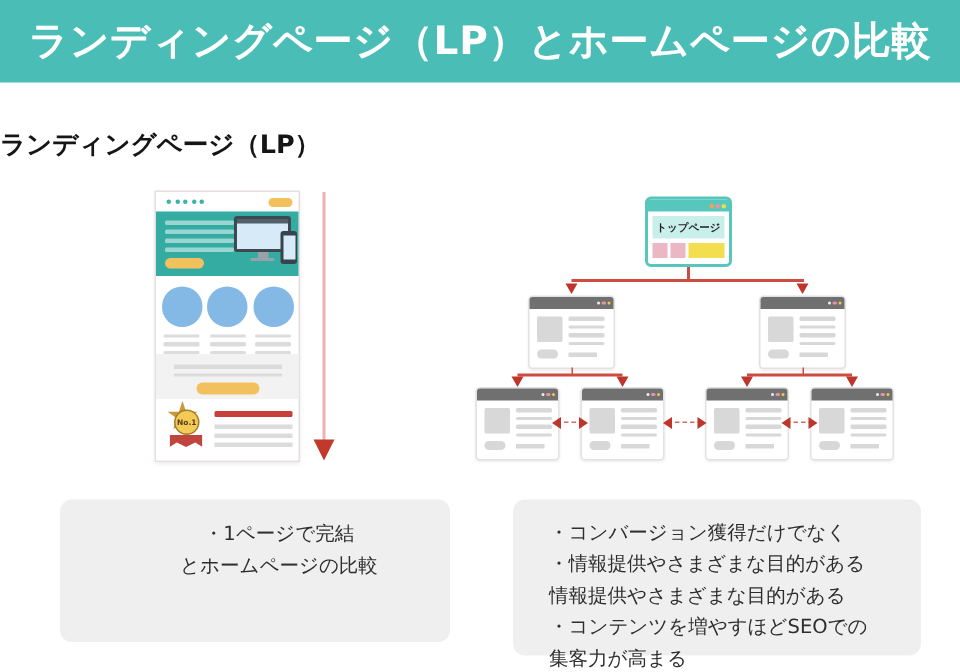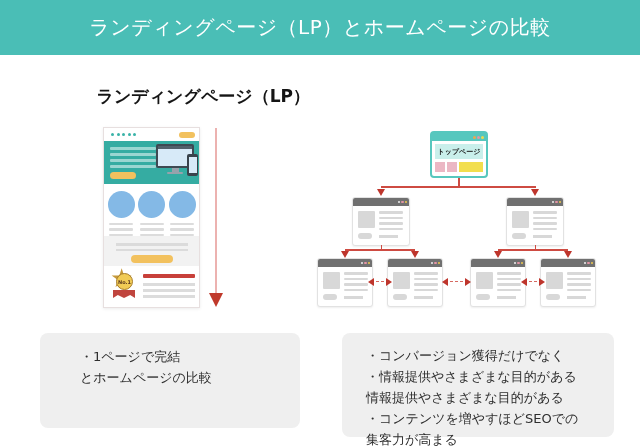--- a/index.html
+++ b/index.html
@@ -2,24 +2,24 @@
 <html><head>
 <meta charset="utf-8">
 <style>
   html,body{margin:0;padding:0;background:#fff;}
   .page{position:relative;width:640px;height:448px;background:#fff;overflow:hidden;
         font-family:"DejaVu Sans","Liberation Sans",sans-serif;}
 
   
   .banner{position:absolute;left:0;top:0;width:640px;height:55px;background:#4ABEB6;
           display:flex;align-items:center;justify-content:center;}
-  .banner span{color:#fff;font-size:20px;font-weight:normal;letter-spacing:.5px;}
-
-  
-  .heading{position:absolute;top:85px;font-size:17px;font-weight:bold;color:#151515;text-align:right;}
+  .banner span{color:#fff;font-size:26px;font-weight:bold;letter-spacing:.5px;}
+
+  
+  .heading{position:absolute;top:85px;font-size:17px;font-weight:bold;color:#151515;text-align:left;}
   .heading.lp{left:0;width:310px;}
   .heading.hp{left:330px;width:250px;}
 
   
   .lpcard{position:absolute;left:103px;top:127px;width:97px;height:181px;background:#fff;
           border:1px solid #E7DFDF;box-shadow:0 1px 3px rgba(0,0,0,.08);box-sizing:border-box;}
   .lp-nav{height:13px;display:flex;align-items:center;}
   .lp-nav i{width:3px;height:3px;border-radius:50%;background:#3AB3A8;margin-left:2.5px;}
   .lp-nav i:first-child{margin-left:7px;}
   .lp-nav .npill{margin-left:auto;margin-right:4px;width:16px;height:6px;border-radius:3px;background:#F2C15E;}
@@ -92,21 +92,21 @@
            border-top:7px solid #BE352C;}
   .ah-left{position:absolute;width:0;height:0;border-top:4px solid transparent;border-bottom:4px solid transparent;
            border-right:6px solid #BE352C;}
   .ah-right{position:absolute;width:0;height:0;border-top:4px solid transparent;border-bottom:4px solid transparent;
             border-left:6px solid #BE352C;}
   .dline{position:absolute;height:0;border-top:1.5px dashed #D66A62;}
 
   
   .note{position:absolute;background:#EFEFEF;border-radius:8px;box-sizing:border-box;
         font-size:13px;line-height:1.62;color:#2E2E2E;}
-  .note.left{left:40px;top:333px;width:260px;height:95px;padding:13px 8px 0 40px;}
+  .note.left{left:40px;top:333px;width:260px;height:95px;padding:13px 8px 0 40px;text-align:center;}
   .note.right{left:342px;top:333px;width:272px;height:104px;padding:12px 8px 0 24px;}
 </style>
 </head>
 <body>
 
 <div class="page">
 
   <div class="banner">
     <span>ランディングページ（LP）とホームページの比較</span>
   </div>

